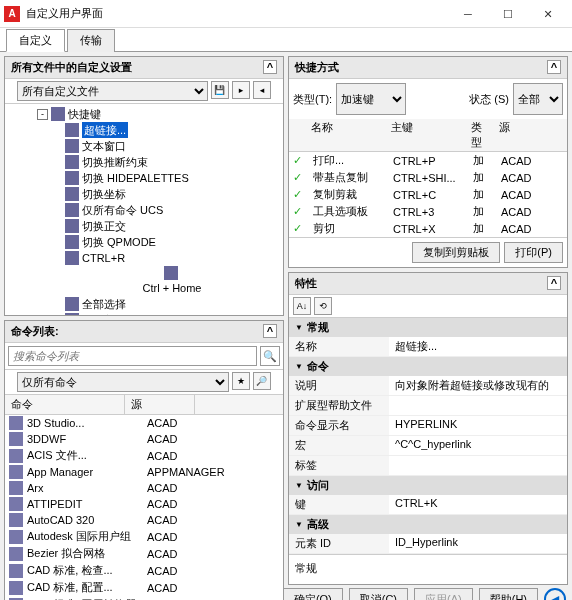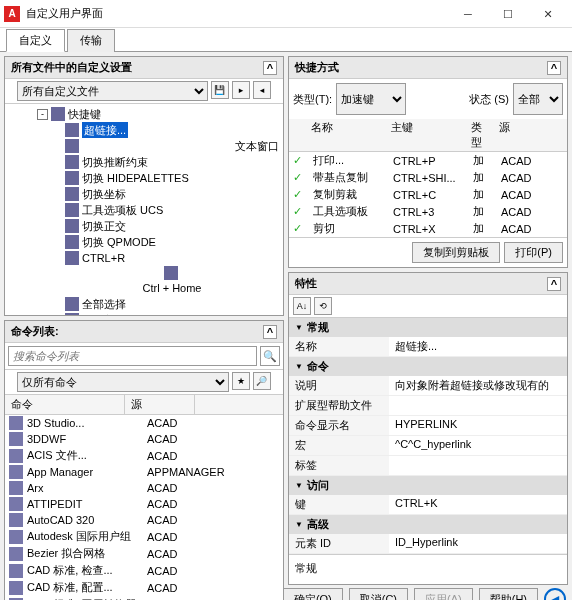--- a/index.html
+++ b/index.html
@@ -9,21 +9,21 @@
 .title-text{flex:1;}
 .win-btns{display:flex;}
 .win-btn{width:40px;height:26px;text-align:center;line-height:26px;color:#333;}
 .tabs{display:flex;border-bottom:1px solid #999;background:#fff;padding-left:6px;}
 .tab{padding:3px 12px;border:1px solid #999;border-bottom:none;margin-right:2px;background:#fff;position:relative;top:1px;}
 .tab.active{background:#fff;border-bottom:1px solid #fff;}
 .tab.inactive{background:#eee;}
 .main{display:flex;padding:4px;gap:4px;height:530px;}
 .col{flex:1;display:flex;flex-direction:column;gap:4px;}
 .panel{border:1px solid #999;background:#fff;display:flex;flex-direction:column;}
-.panel-hdr{background:#e8e8e8;padding:3px 6px;border-bottom:1px solid #ccc;display:flex;align-items:flex-end;font-weight:bold;}
+.panel-hdr{background:#e8e8e8;padding:3px 6px;border-bottom:1px solid #ccc;display:flex;align-items:flex-start;font-weight:bold;}
 .panel-hdr .sp{flex:1;}
 .chev{width:14px;height:14px;text-align:center;line-height:12px;border:1px solid #999;background:#fff;margin-left:3px;}
 .toolbar{display:flex;align-items:flex-start;padding:2px 12px;gap:3px;border-bottom:1px solid #ccc;}
 .toolbar select{flex:1;height:20px;border:1px solid #999;}
 .tbtn{width:18px;height:18px;border:1px solid #999;background:#f5f5f5;text-align:center;line-height:16px;font-size:9px;}
 .tree{overflow:auto;padding:2px 4px;font-size:11px;line-height:16px;flex:1;}
 .tree-row{display:flex;align-items:center;white-space:nowrap;}
 .tree-row .pm{width:11px;height:11px;border:1px solid #777;text-align:center;line-height:9px;margin-right:3px;font-size:9px;}
 .tree-row .ic{width:14px;height:14px;margin-right:3px;background:#669;display:inline-block;}
 .highlight{background:#0a60ce;color:#fff;padding:0 2px;}
@@ -94,39 +94,39 @@
         <div class="tree-row" style="padding-left:28px;">
             <span class="pm">-</span>
             <span class="ic"></span>
             <span>快捷键</span>
           </div>
         <div id="tree-items">
             <div class="tree-row" style="padding-left: 56px;">
               <span class="ic"></span>
               <span class="highlight">超链接...</span>
             </div>
-            <div class="tree-row" style="padding-left: 56px; justify-content: space-between;">
+            <div class="tree-row" style="padding-left: 56px;">
               <span class="ic"></span>
               <span>文本窗口</span>
             </div>
             <div class="tree-row" style="padding-left: 56px;">
               <span class="ic"></span>
               <span>切换推断约束</span>
             </div>
             <div class="tree-row" style="padding-left: 56px;">
               <span class="ic"></span>
               <span>切换 HIDEPALETTES</span>
             </div>
             <div class="tree-row" style="padding-left: 56px;">
               <span class="ic"></span>
               <span>切换坐标</span>
             </div>
             <div class="tree-row" style="padding-left: 56px;">
               <span class="ic"></span>
-              <span>工具选项板 UCS</span>
+              <span>仅所有命令 UCS</span>
             </div>
             <div class="tree-row" style="padding-left: 56px;">
               <span class="ic"></span>
               <span>切换正交</span>
             </div>
             <div class="tree-row" style="padding-left: 56px;">
               <span class="ic"></span>
               <span>切换 QPMODE</span>
             </div>
             <div class="tree-row" style="padding-left: 56px;">

